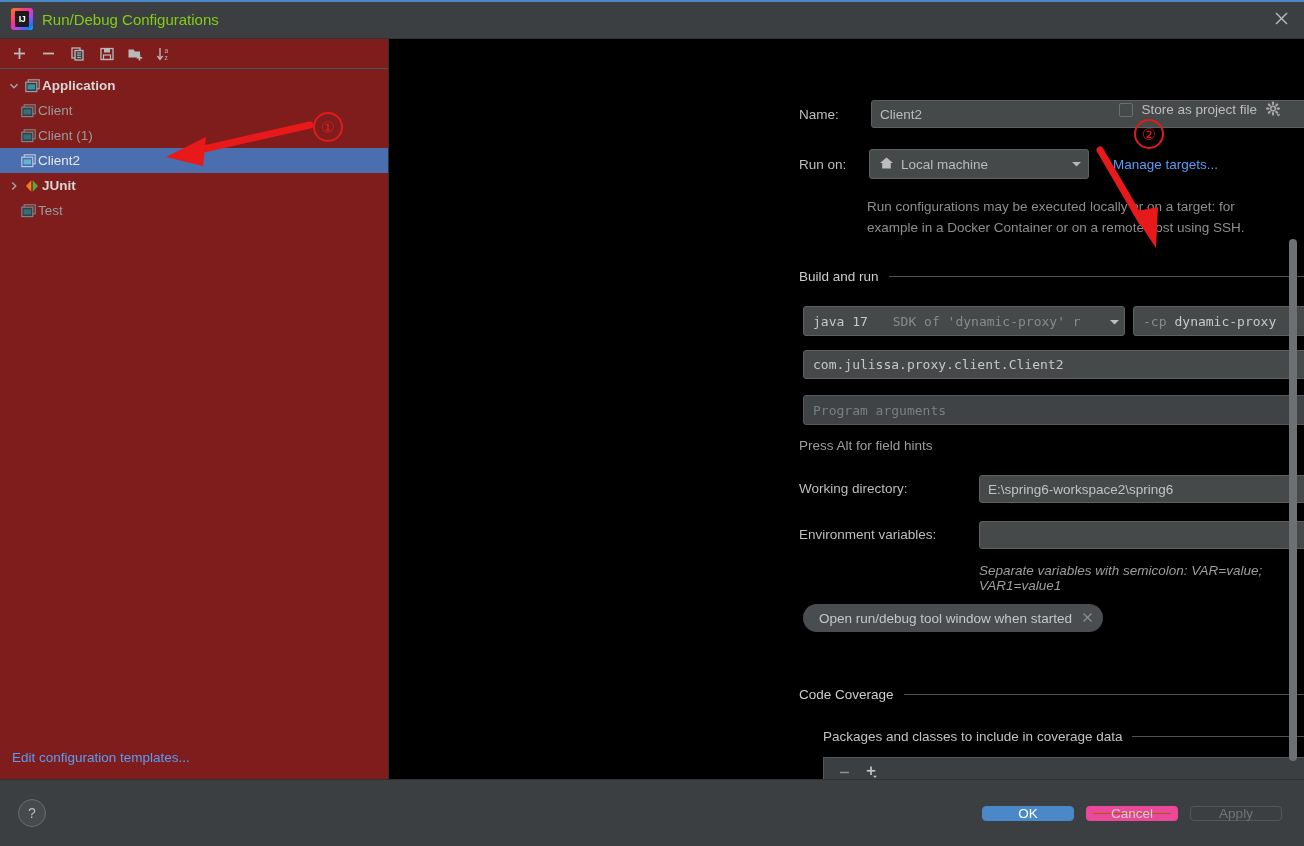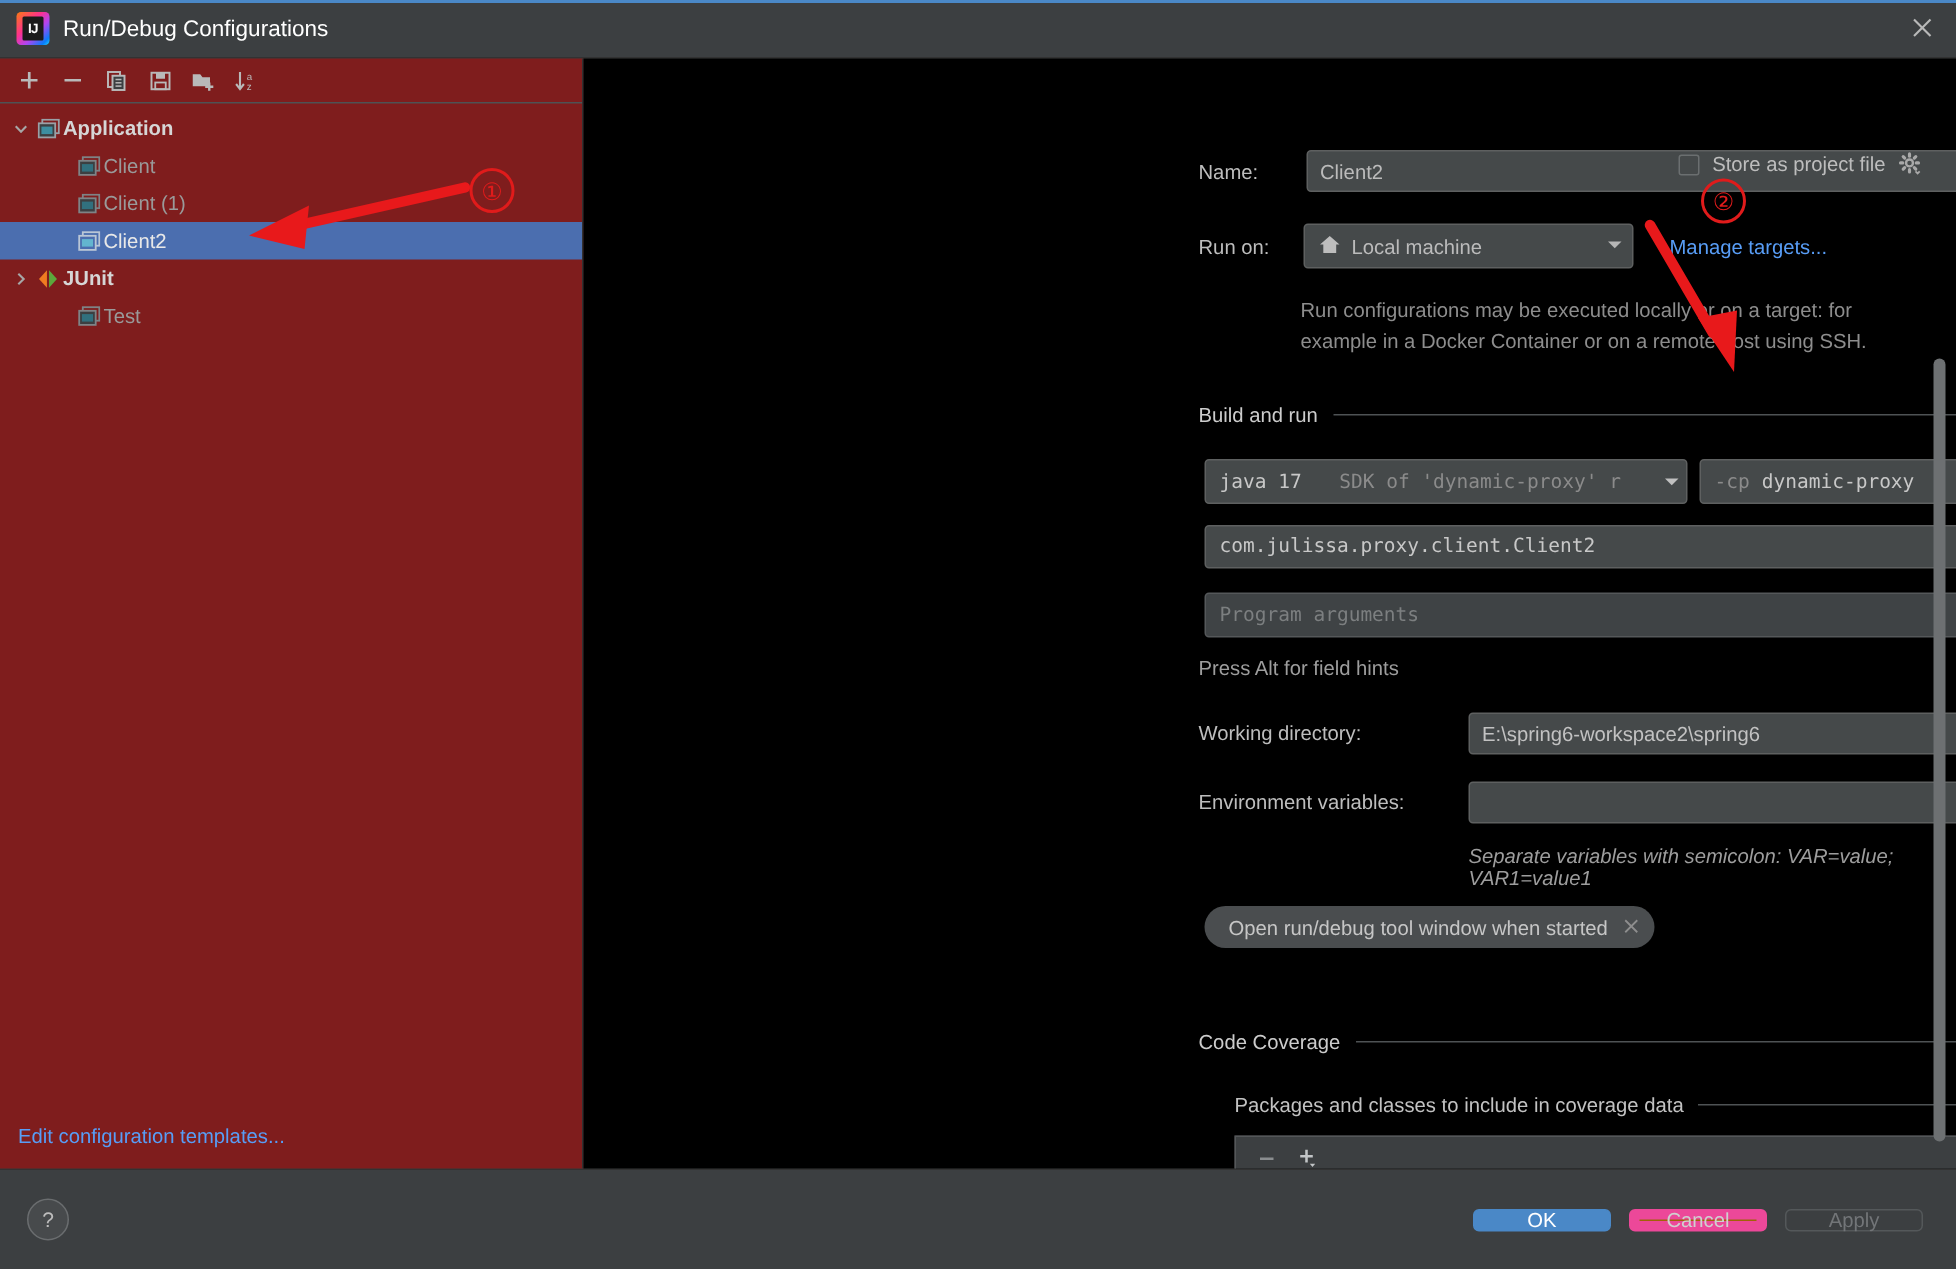--- a/index.html
+++ b/index.html
@@ -42,21 +42,21 @@
   }
   .ij-logo .inner {
     position:absolute; left:4px; top:3px; width:14px; height:16px;
     background:#1b1b1b; border-radius:1px;
     color:#fff; font-size:9px; font-weight:bold;
     font-family:"Liberation Sans", sans-serif;
     display:flex; align-items:center; justify-content:center;
     letter-spacing:-0.5px;
   }
   .title-text {
-    font-size: 15px; color: #ffffff; text-align: center;
+    font-size: 15px; color: #84cc16; text-align: center;
   }
   .close-btn {
     position: absolute; right: 0; top: 0;
     width: 46px; height: 37px;
     display:flex; align-items:center; justify-content:center;
     color:#b9b9b9; font-size:17px; cursor:pointer;
   }
   .close-btn svg { display:block; }
 
   
@@ -97,21 +97,21 @@
     font-size: 13.5px;
     white-space: nowrap;
   }
   .trow.sel { background: #4b6eaf; color:#e4e4e4; }
   .trow .arrow {
     width: 16px; flex:0 0 16px; display:flex; align-items:center; justify-content:center;
     color:#a6a6a6;
   }
   .trow .ico { width: 20px; flex:0 0 20px; display:flex; align-items:center; justify-content:center; }
   .trow.group { font-weight: bold; color:#d6d6d6; }
-  .trow.child { padding-left: 49px; color:#9a9a9a; }
+  .trow.child { padding-left: 18px; color:#9a9a9a; }
   .trow.child.sel { color:#e8e8e8; }
   .edit-templates {
     color: #589df6;
     font-size: 13.5px;
     padding: 0 0 14px 12px;
     cursor: pointer;
   }
 
   
   .right {

